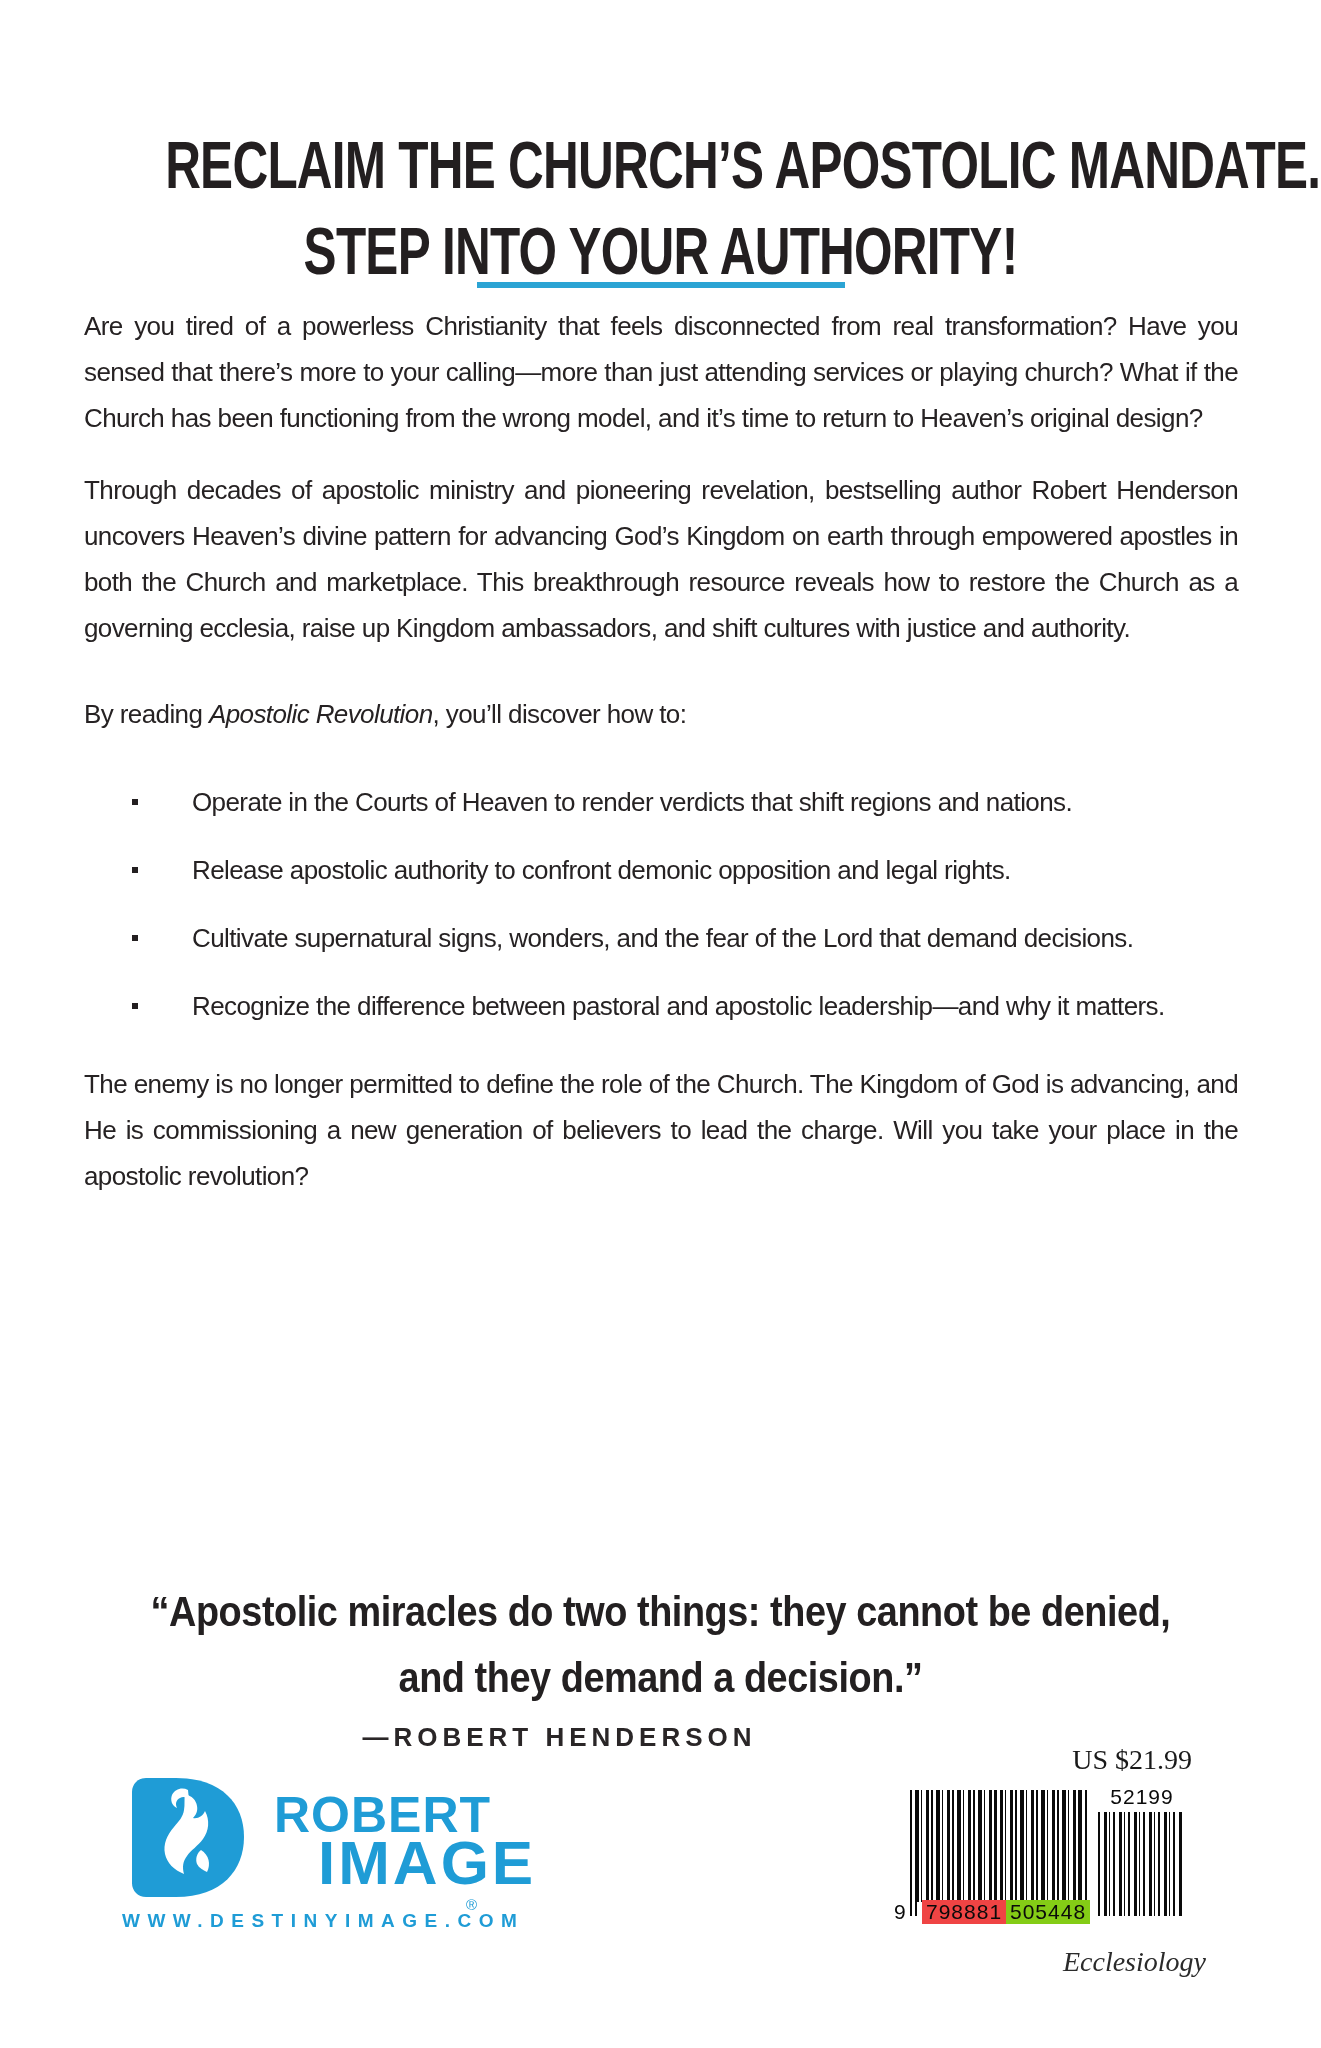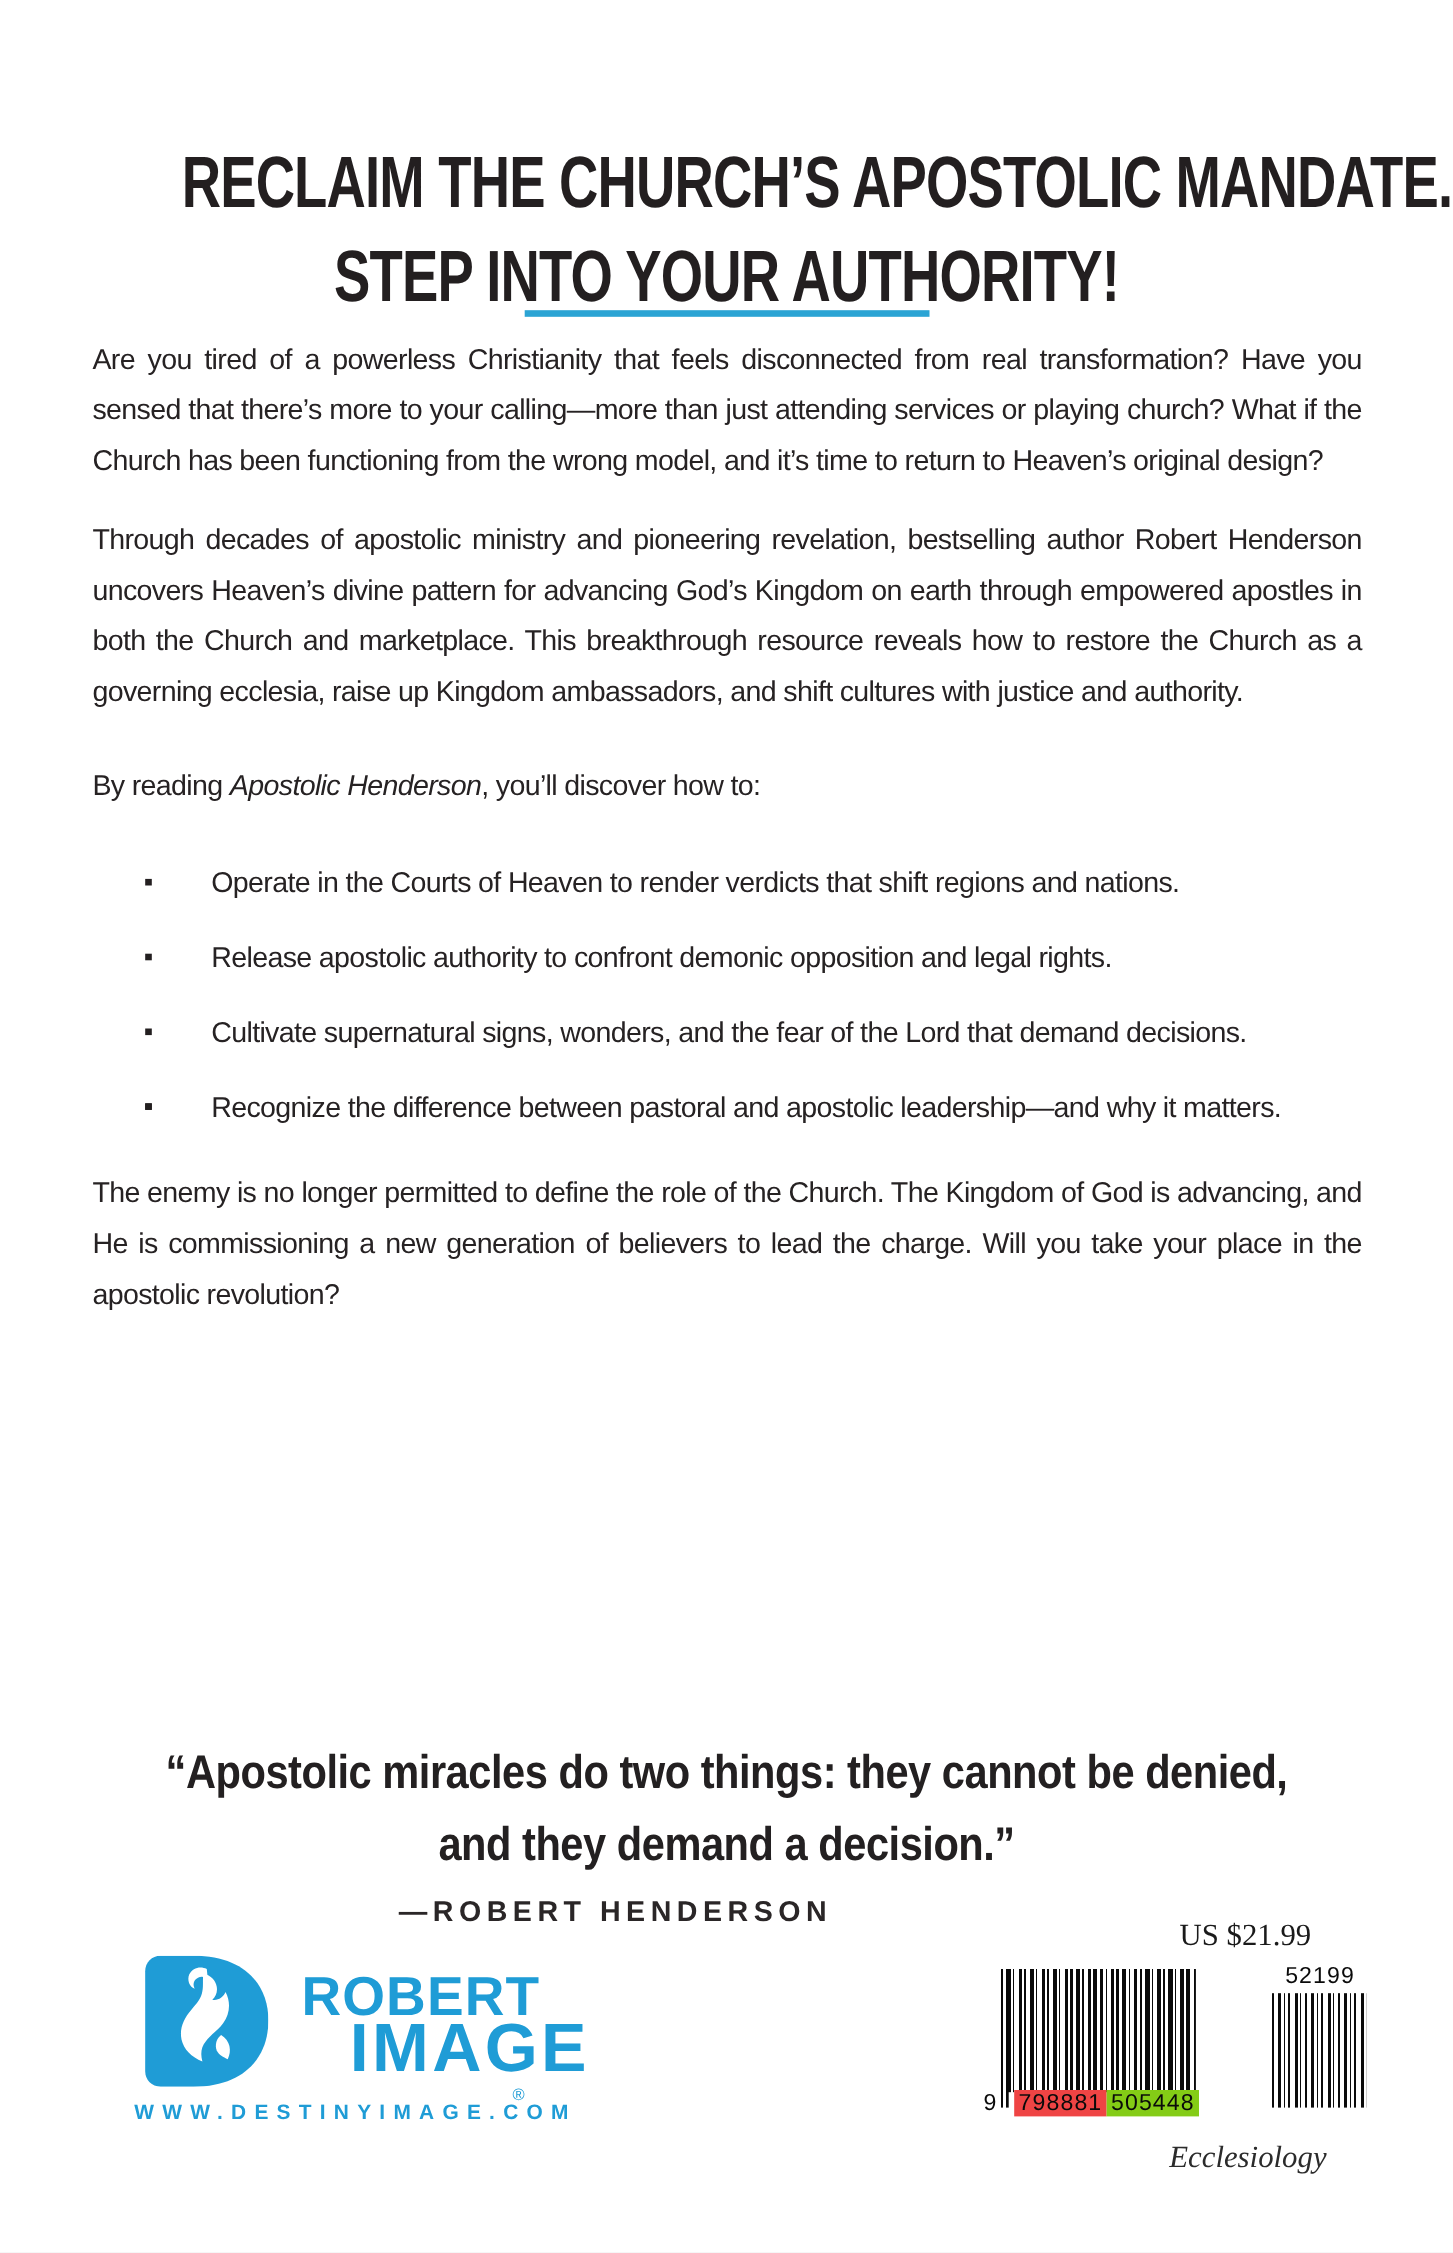--- a/index.html
+++ b/index.html
@@ -86,21 +86,21 @@
   .g-left{left:16px;}
   .g-mid{left:101px;}
   .g-right{left:186px;}
   .barcode-digits{
     position:absolute;left:0;top:108px;width:193px;height:26px;
     font-size:21px;letter-spacing:1px;color:#0a0a0a;
   }
   .barcode-digits .d-lead{position:absolute;left:0;top:2px;}
   .barcode-digits .d-g1{position:absolute;left:28px;top:2px;background:#ef4444;padding:0 4px;}
   .barcode-digits .d-g2{position:absolute;left:112px;top:2px;background:#84cc16;padding:0 4px;}
-  .barcode-addon{position:absolute;left:1156px;top:1785px;width:88px;height:146px;}
+  .barcode-addon{position:absolute;left:1098px;top:1785px;width:88px;height:146px;}
   .barcode-addon .addon-num{
     display:block;text-align:center;font-size:21px;letter-spacing:1px;color:#0a0a0a;
   }
   .barcode-addon .addon-bars{
     margin-top:3px;width:86px;height:104px;
     background:repeating-linear-gradient(90deg,
       #0a0a0a 0 2px,#fff 2px 6px,#0a0a0a 6px 9px,#fff 9px 11px,
       #0a0a0a 11px 12px,#fff 12px 15px);
   }
   .category{
@@ -117,21 +117,21 @@
   <h1 class="headline">
     <span class="hl-line">RECLAIM THE CHURCH’S APOSTOLIC MANDATE.</span>
     <span class="hl-line">STEP INTO YOUR AUTHORITY!</span>
   </h1>
 
   <div class="divider"></div>
 
   <div class="body-col">
     <p>Are you tired of a powerless Christianity that feels disconnected from real transformation? Have you sensed that there’s more to your calling—more than just attending services or playing church? What if the Church has been functioning from the wrong model, and it’s time to return to Heaven’s original design?</p>
     <p>Through decades of apostolic ministry and pioneering revelation, bestselling author Robert Henderson uncovers Heaven’s divine pattern for advancing God’s Kingdom on earth through empowered apostles in both the Church and marketplace. This breakthrough resource reveals how to restore the Church as a governing ecclesia, raise up Kingdom ambassadors, and shift cultures with justice and authority.</p>
-    <p class="lead-in"><span>By reading </span><span class="book-title">Apostolic Henderson</span><span>, you’ll discover how to:</span></p>
+    <p class="lead-in"><span>By reading </span><span class="book-title">Apostolic Revolution</span><span>, you’ll discover how to:</span></p>
 
     <ul class="discover">
       <li><span class="sq"></span><span>Operate in the Courts of Heaven to render verdicts that shift regions and nations.</span></li>
       <li><span class="sq"></span><span>Release apostolic authority to confront demonic opposition and legal rights.</span></li>
       <li><span class="sq"></span><span>Cultivate supernatural signs, wonders, and the fear of the Lord that demand decisions.</span></li>
       <li><span class="sq"></span></li>
       <li><span class="sq"></span><span>Recognize the difference between pastoral and apostolic leadership—and why it matters.</span></li>
     </ul>
 
     <p class="closing">The enemy is no longer permitted to define the role of the Church. The Kingdom of God is advancing, and He is commissioning a new generation of believers to lead the charge. Will you take your place in the apostolic revolution?</p>

